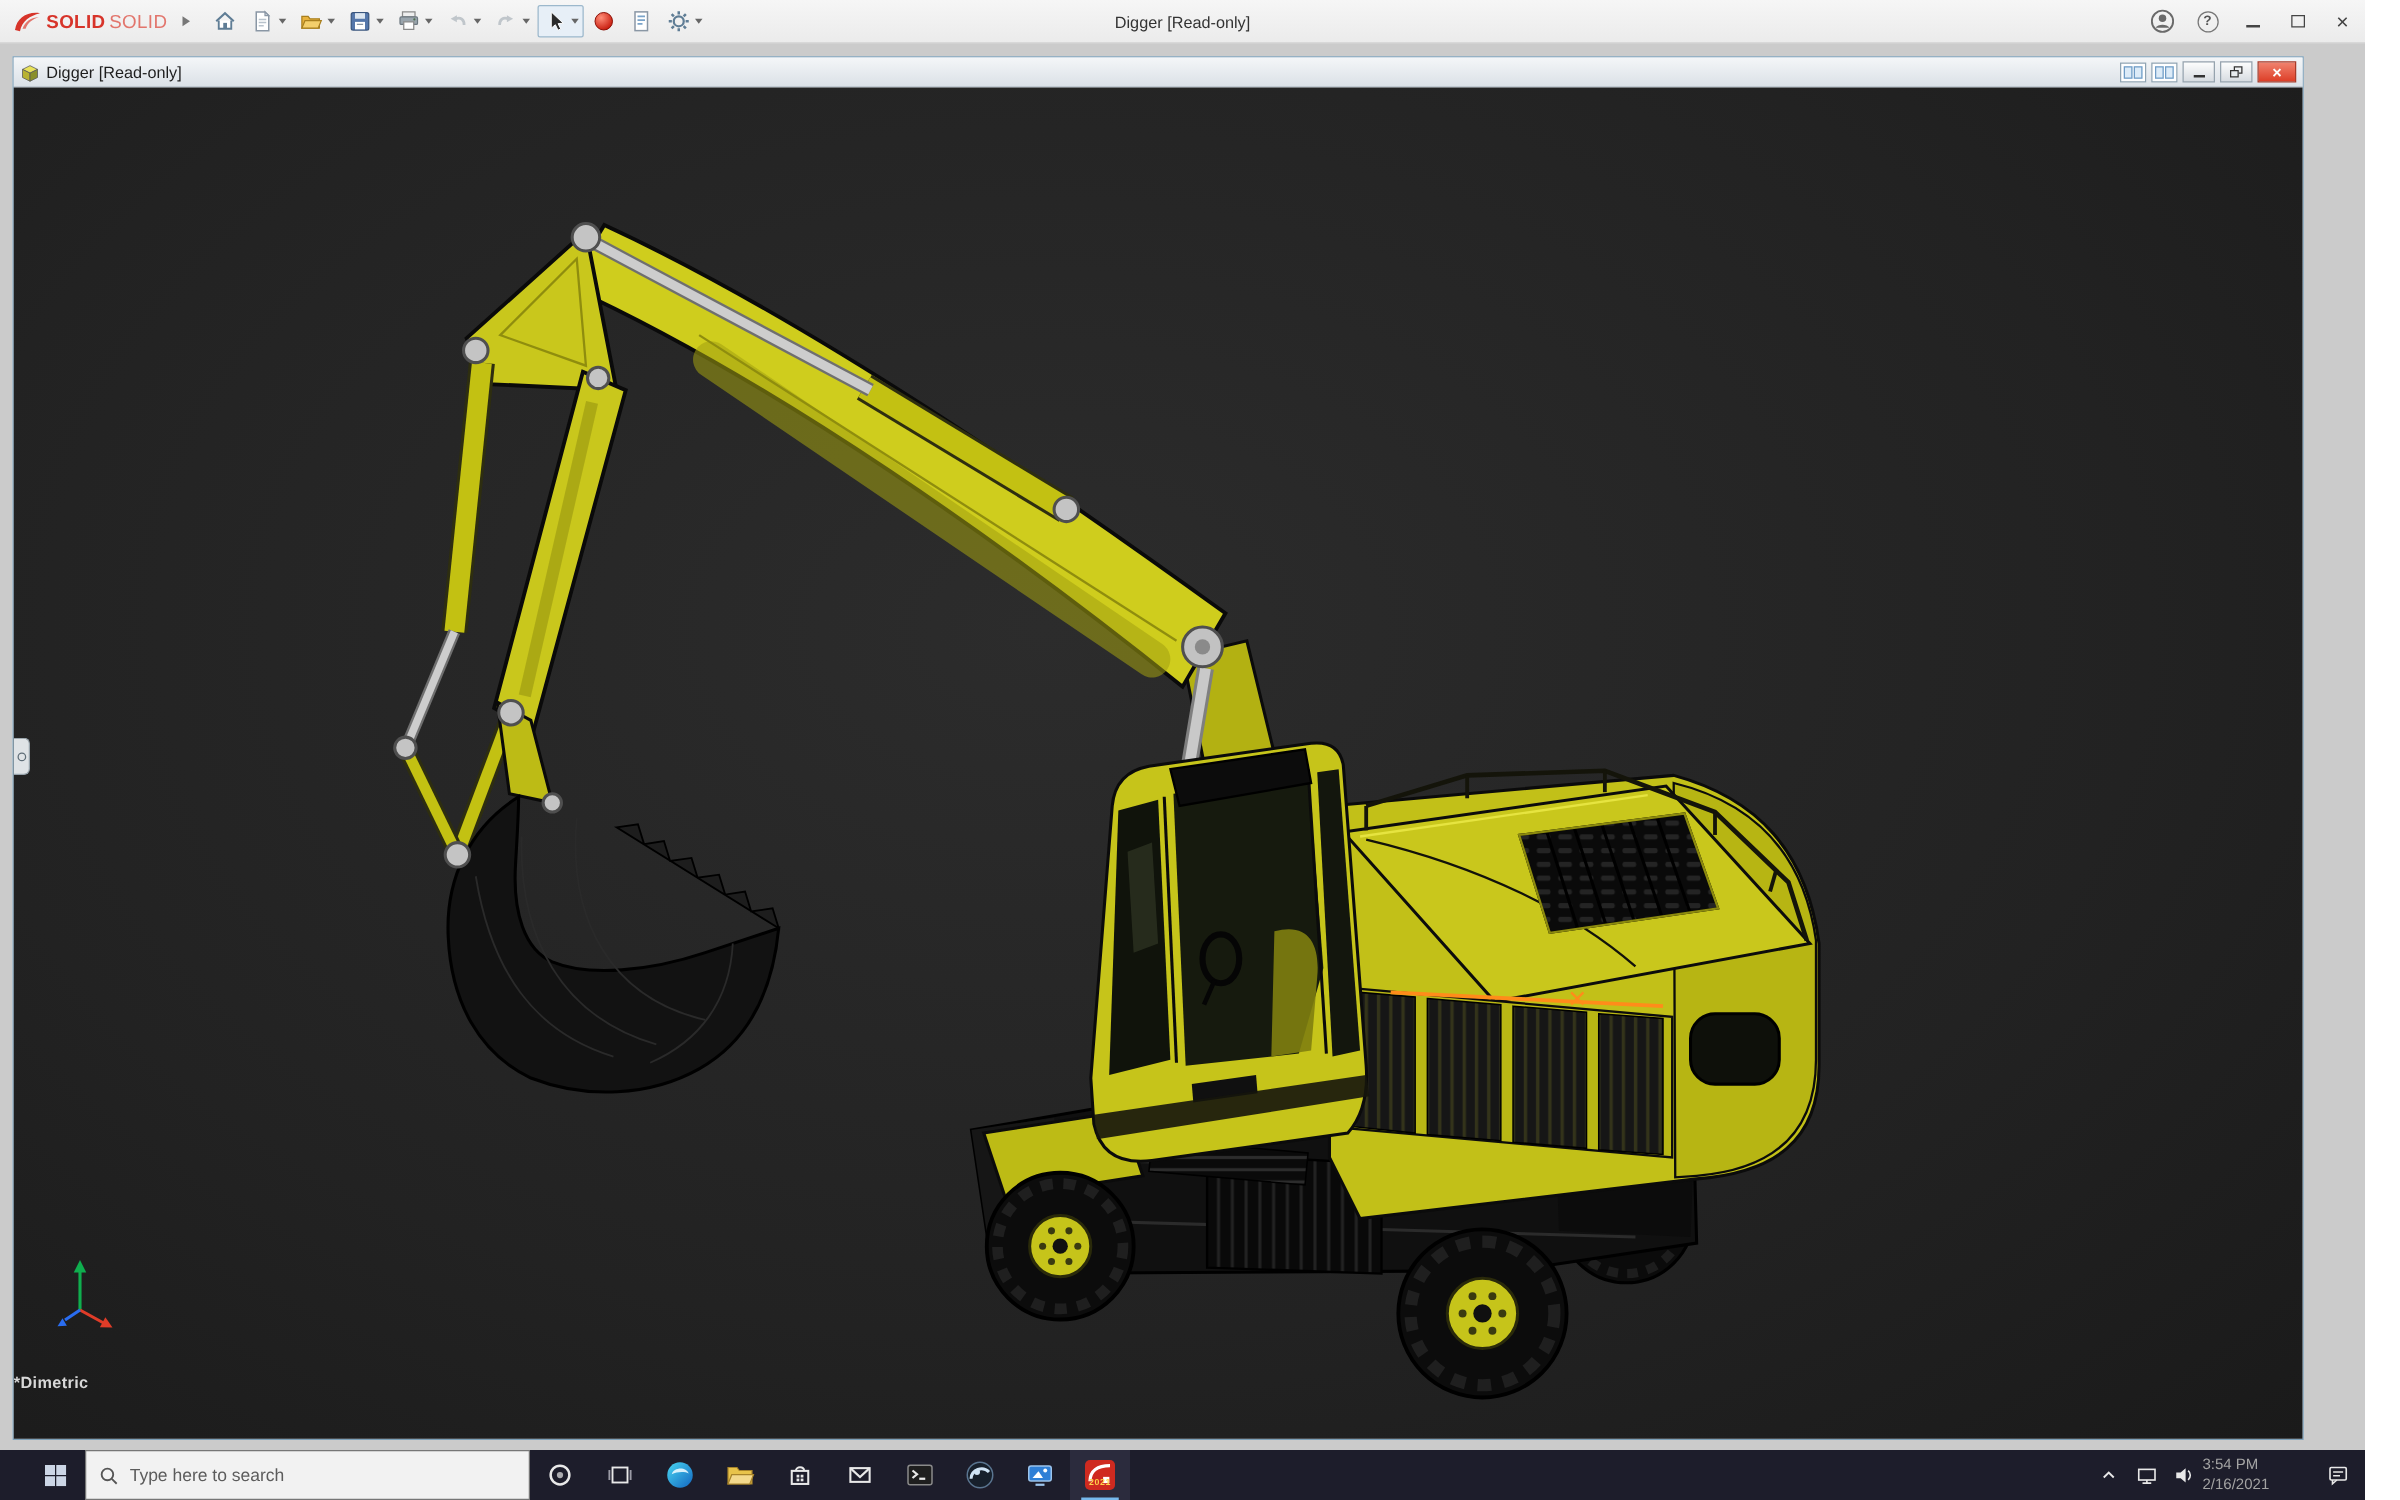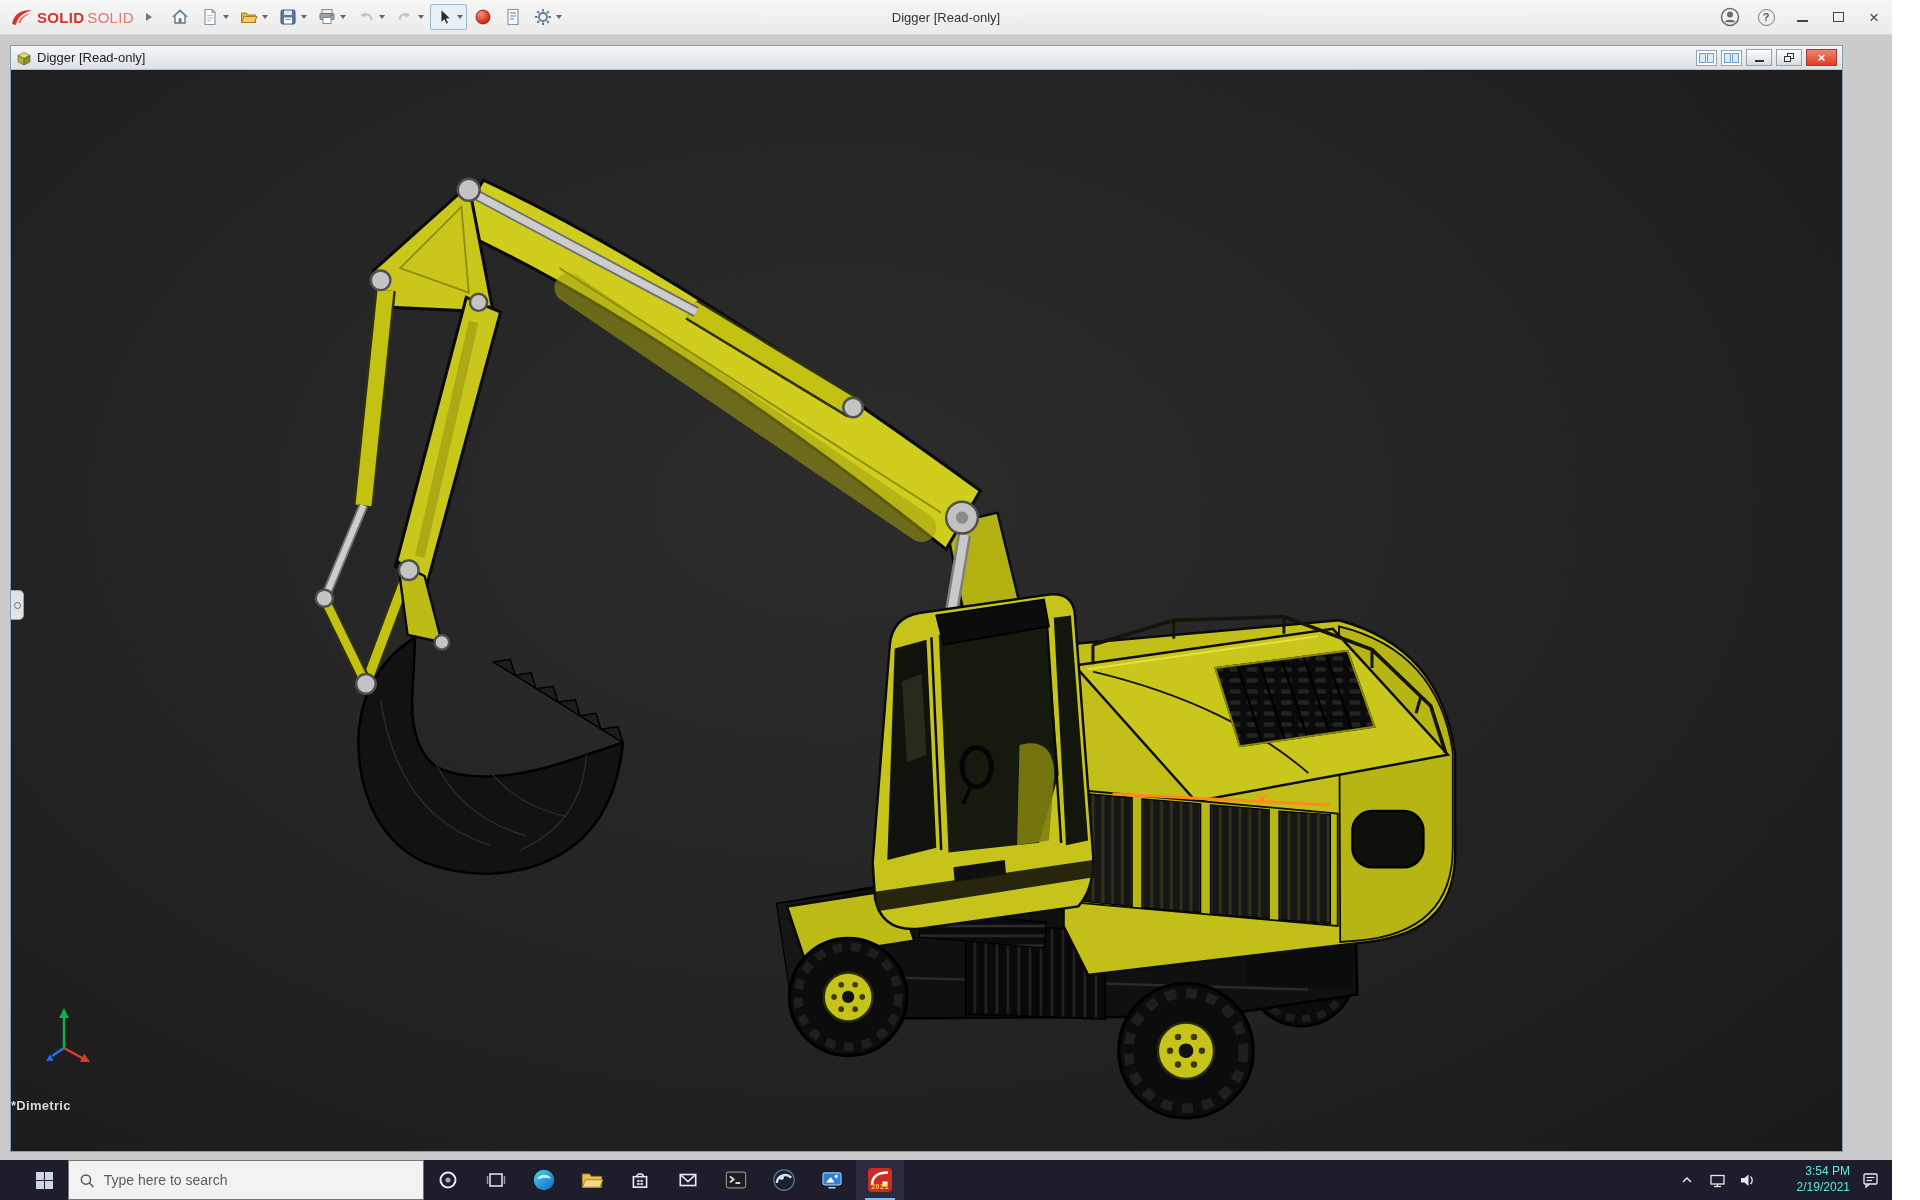--- a/index.html
+++ b/index.html
@@ -58,21 +58,21 @@
   
   .taskbar { height:40px; flex:0 0 40px; background:#1d1d2b; display:flex; align-items:stretch; color:#e8e8e8;padding-left:20px; }
   .tk-btn { width:48px; display:flex; align-items:center; justify-content:center; position:relative; }
   .tk-btn.active { background:#2b2b3d; }
   .tk-underline { position:absolute; bottom:0; left:9px; right:9px; height:2px; background:#76b9ed; }
   .search-box { width:356px; background:#f2f2f2; border:1px solid #767676; display:flex; align-items:center; padding:0 10px; gap:9px; }
   .search-box input { border:none; background:transparent; outline:none; width:100%; font-size:14px; color:#333; font-family:"Liberation Sans",sans-serif; }
   .search-box input::placeholder { color:#5c5c5c; opacity:1; }
   .tray { margin-left:auto; display:flex; align-items:stretch; }
   .tray-btn { width:30px; display:flex; align-items:center; justify-content:center; }
-  .clock { width:88px; display:flex; flex-direction:column; align-items:flex-end; justify-content:center; font-size:12px; line-height:1.3; color:#5eead4; }
+  .clock { width:88px; display:flex; flex-direction:column; align-items:flex-start; justify-content:center; font-size:12px; line-height:1.3; color:#a3a3a3; }
   .action-center { width:42px; display:flex; align-items:center; justify-content:center; }
   .sw-badge { position:absolute; bottom:3px; left:0; right:0; text-align:center; font-size:7px; font-weight:bold; color:#ffd24a; letter-spacing:.5px; }
   .sw-wrap { position:relative; width:26px; height:26px; }
 </style>
 </head>
 <body>
 
 <div class="app">
 
   <header class="titlebar">
@@ -583,21 +583,21 @@
         </svg>
       </div>
       <div class="tray-btn">
         <svg width="17" height="17" viewBox="0 0 17 17">
           <polygon points="2,6 5.5,6 9.5,2.5 9.5,14 5.5,10.5 2,10.5" fill="#e8e8e8"></polygon>
           <path d="M11.5,4.5 C13.8,6.5 13.8,10 11.5,12" fill="none" stroke="#e8e8e8" stroke-width="1.3"></path>
         </svg>
       </div>
       <div class="clock">
         <span>3:54 PM</span>
-        <span>2/19/2021</span>
+        <span>2/16/2021</span>
       </div>
       <div class="action-center">
         <svg width="18" height="18" viewBox="0 0 18 18">
           <rect x="2" y="3" width="13" height="10" rx="1" fill="none" stroke="#e8e8e8" stroke-width="1.3"></rect>
           <path d="M4,13 L4,16 L7.5,13" fill="none" stroke="#e8e8e8" stroke-width="1.3"></path>
           <line x1="4.5" y1="6.5" x2="12.5" y2="6.5" stroke="#e8e8e8" stroke-width="1.2"></line>
           <line x1="4.5" y1="9.5" x2="10" y2="9.5" stroke="#e8e8e8" stroke-width="1.2"></line>
         </svg>
       </div>
     </div>

